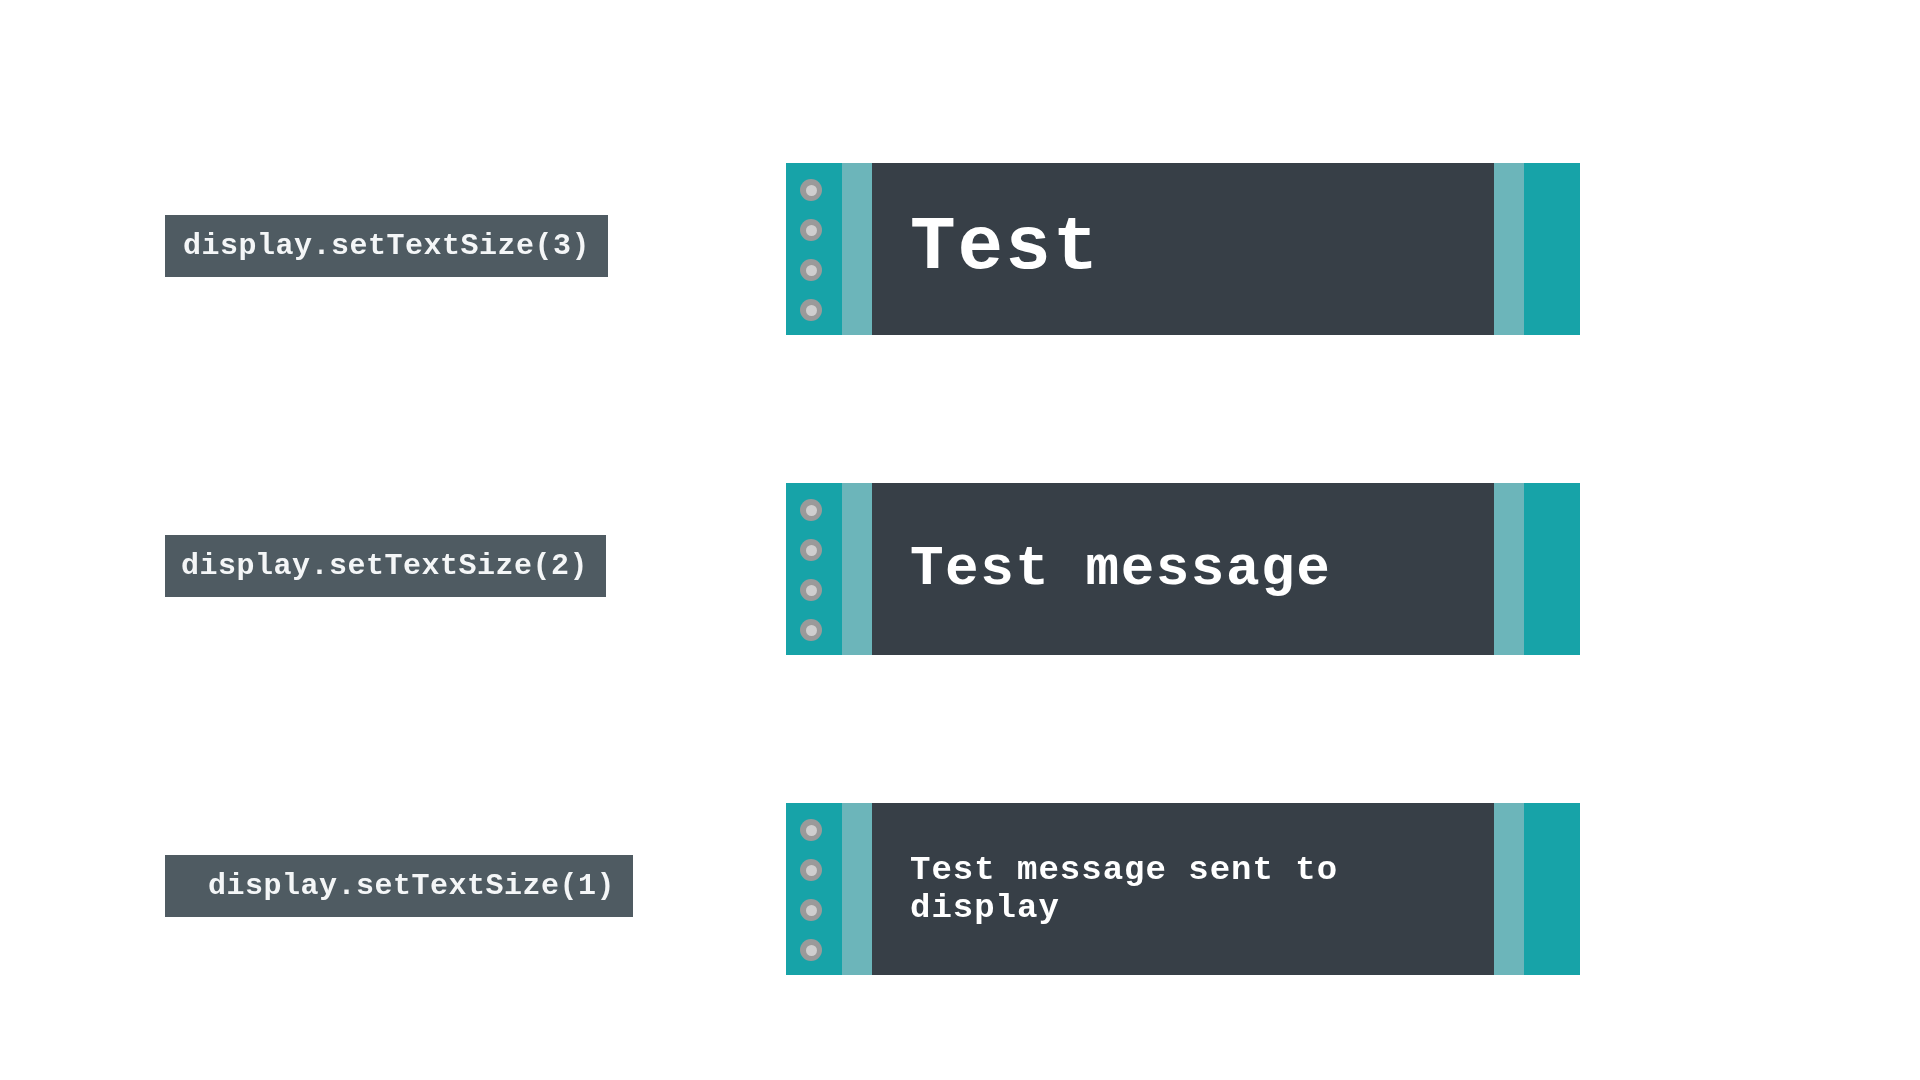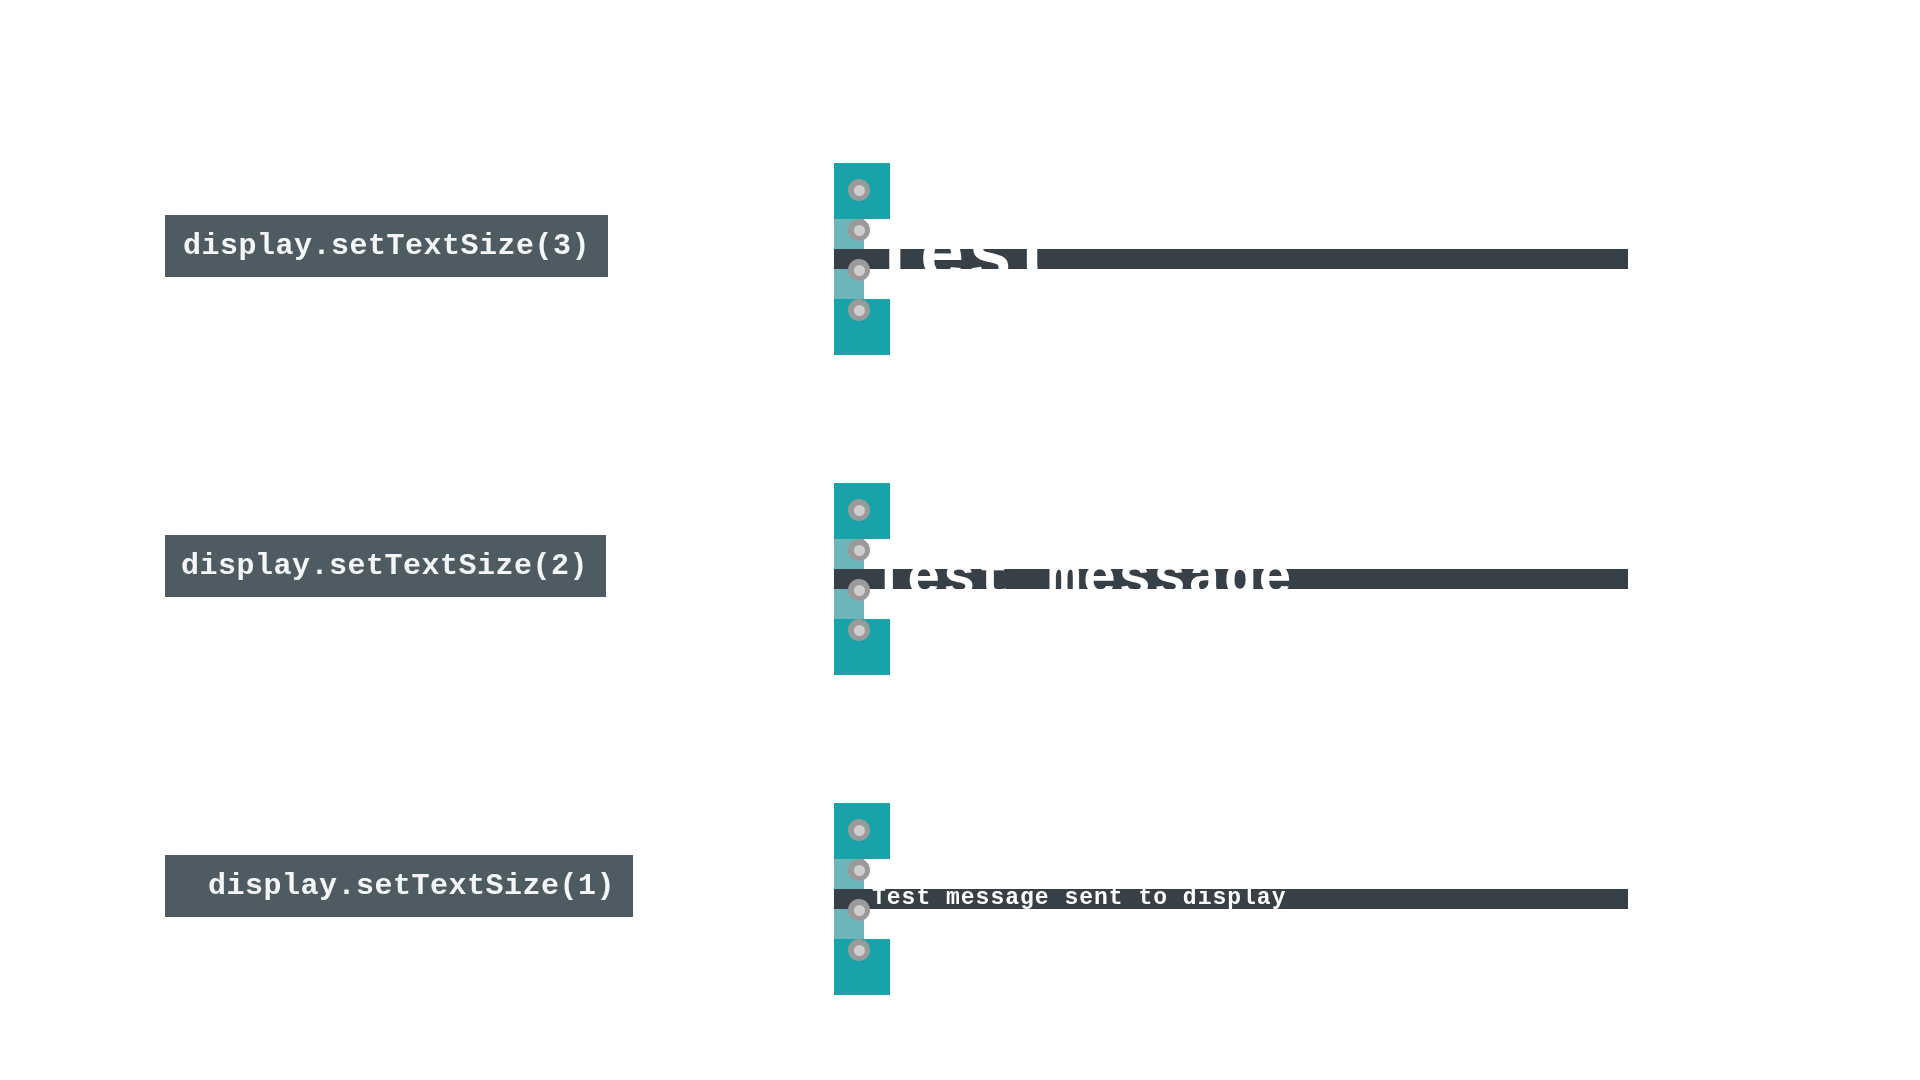--- a/index.html
+++ b/index.html
@@ -57,26 +57,24 @@
     font-weight: 700;
     letter-spacing: 0.5px;
     line-height: 1;
   }
 
   
   .device {
     position: absolute;
     left: 786px;
     width: 794px;
-    height: 192px;
-    display: flex;
-    flex-direction: column;
+    height: 172px;
+    display: flex;
     align-items: stretch;
     top: 0;
-    margin-left: 48px;
   }
 
   
   .rail-left {
     width: 56px;
     background: #17a3a8;
     position: relative;
     flex: 0 0 56px;
   }
   .rail-left .pin {
@@ -127,21 +125,21 @@
     font-family: "Liberation Mono", "DejaVu Sans Mono", monospace;
     font-weight: 700;
     white-space: pre-wrap;
     word-break: normal;
     line-height: 1.12;
   }
 
   
   .row.r0 .screen-text { font-size: 76px; letter-spacing: 2px; }
   .row.r1 .screen-text { font-size: 56px; letter-spacing: 1.5px; }
-  .row.r2 .screen-text { font-size: 23px; letter-spacing: 1px; max-width: 460px; }
+  .row.r2 .screen-text { font-size: 34px; letter-spacing: 1px; max-width: 460px; }
 
   
   .rail-right {
     width: 56px;
     flex: 0 0 56px;
     background: #17a3a8;
   }
 </style>
 </head>
 <body>

